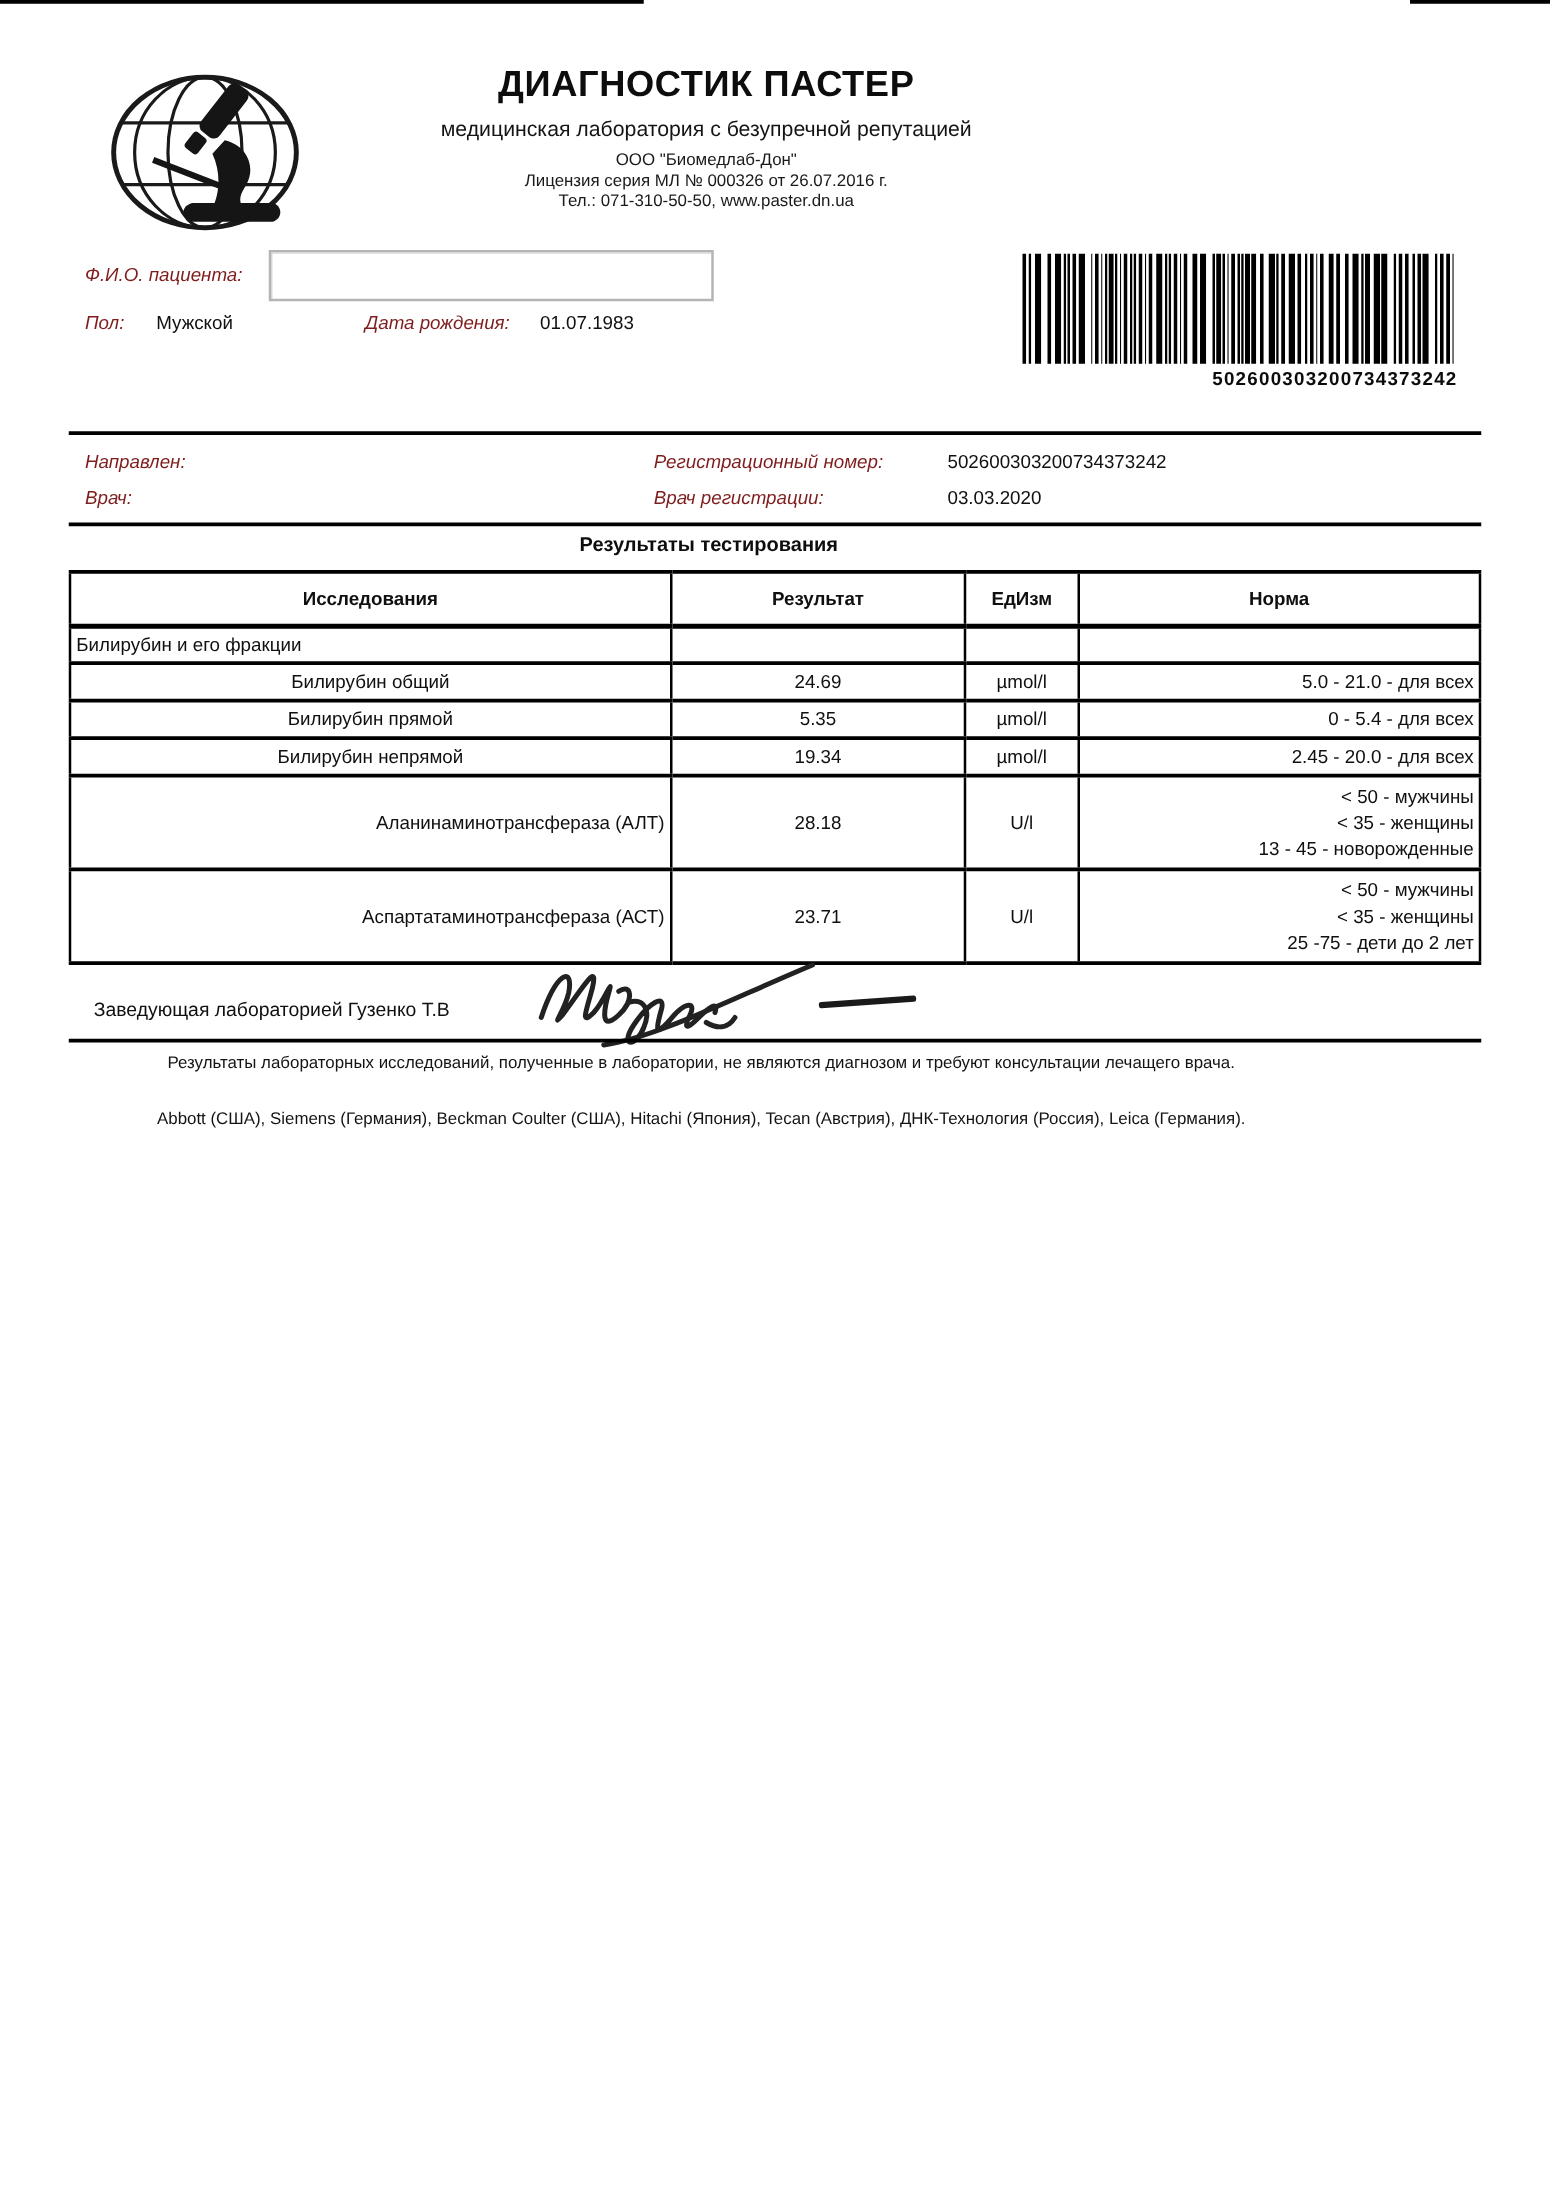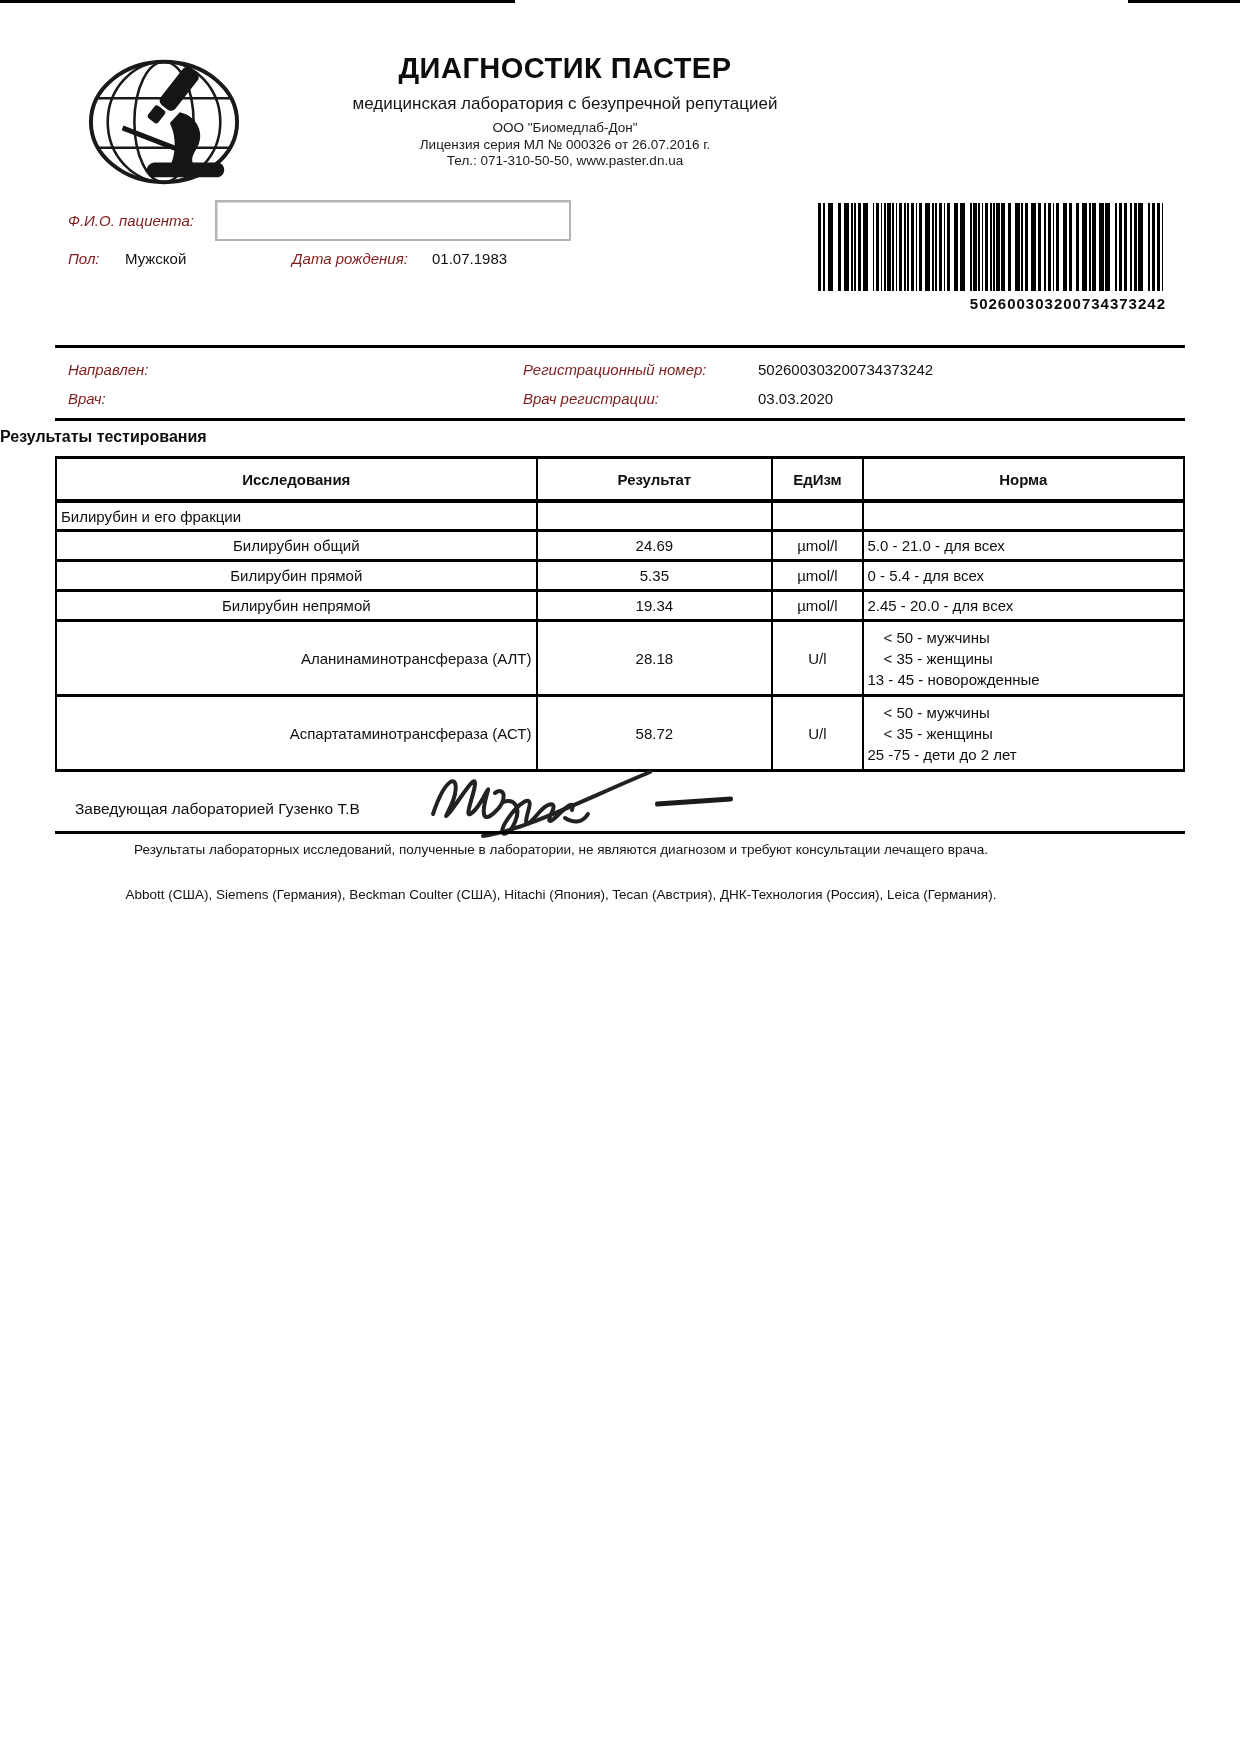--- a/index.html
+++ b/index.html
@@ -36,40 +36,40 @@
                   font-size:15px;font-weight:bold;letter-spacing:1px;color:#0c0c0c;}
 
   
   .reg-block{left:55px;top:345px;width:1130px;height:70px;
              border-top:3px solid #000;border-bottom:3px solid #000;}
   .reg-block .abs{position:absolute;}
   .reg-l1{top:13px;}
   .reg-l2{top:42px;}
 
   
-  .results-title{left:0px;top:428px;width:1134px;
+  .results-title{left:0px;top:428px;width:1134px;text-align:center;
                  font-size:16px;font-weight:bold;color:#0d0d0d;}
   table.results{
     position:absolute;left:55px;top:456px;width:1130px;
     border-collapse:collapse;table-layout:fixed;
   }
   table.results td{border:2px solid #000;border-top-width:3px;border-bottom-width:3px;
                    font-size:15px;color:#101010;vertical-align:middle;padding:0 4px;
                    overflow:hidden;}
   table.results tr.hdr td{font-weight:bold;text-align:center;height:40px;border-bottom-width:4px;}
   table.results col.c1{width:42.6%;} table.results col.c2{width:20.9%;}
   table.results col.c3{width:8.0%;}  table.results col.c4{width:28.5%;}
   tr.sec td{height:26px;}
   td.sec-name{padding-left:2px;font-size:15px;}
   tr.r30 td{height:27px;}
   tr.rBig td{height:72px;}
   td.center{text-align:center;}
   td.c-res,td.c-unit{text-align:center;}
   td.c-name-left{padding-left:2px;text-align:right;}
-  td.c-norm{text-align:left;padding-left:5px;font-size:14.5px;}
+  td.c-norm{text-align:right;padding-left:5px;font-size:14.5px;}
   td.c-norm .norm-line{line-height:21px;}
   td.c-norm .indent{padding-left:16px;}
 
   
   .head-lab-label{left:75px;top:800px;font-size:15.5px;color:#101010;}
   .sig-svg{left:425px;top:762px;width:235px;height:80px;}
   .sig-dash{left:655px;top:799px;width:78px;height:5px;background:#1a1a1a;transform:rotate(-4deg);border-radius:2px;}
   .stamp{left:745px;top:772px;width:420px;height:50px;border:2px solid #8f8f8f;
          display:flex;align-items:center;justify-content:center;
          font-family:"Liberation Serif","DejaVu Serif",serif;font-size:22px;color:#3c3c3c;
@@ -320,21 +320,21 @@
       <td class="c-res">28.18</td>
       <td class="c-unit">U/l</td>
       <td class="c-norm">
         <div class="norm-line indent">&lt; 50 - мужчины</div>
         <div class="norm-line indent">&lt; 35 - женщины</div>
         <div class="norm-line">13 - 45 - новорожденные</div>
       </td>
     </tr>
     <tr class="rBig">
       <td class="c-name-left">Аспартатаминотрансфераза (АСТ)</td>
-      <td class="c-res">58.72</td>
+      <td class="c-res">23.71</td>
       <td class="c-unit">U/l</td>
       <td class="c-norm">
         <div class="norm-line indent">&lt; 50 - мужчины</div>
         <div class="norm-line indent">&lt; 35 - женщины</div>
         <div class="norm-line">25 -75 - дети до 2 лет</div>
       </td>
     </tr>
   </tbody>
     </table>
 

